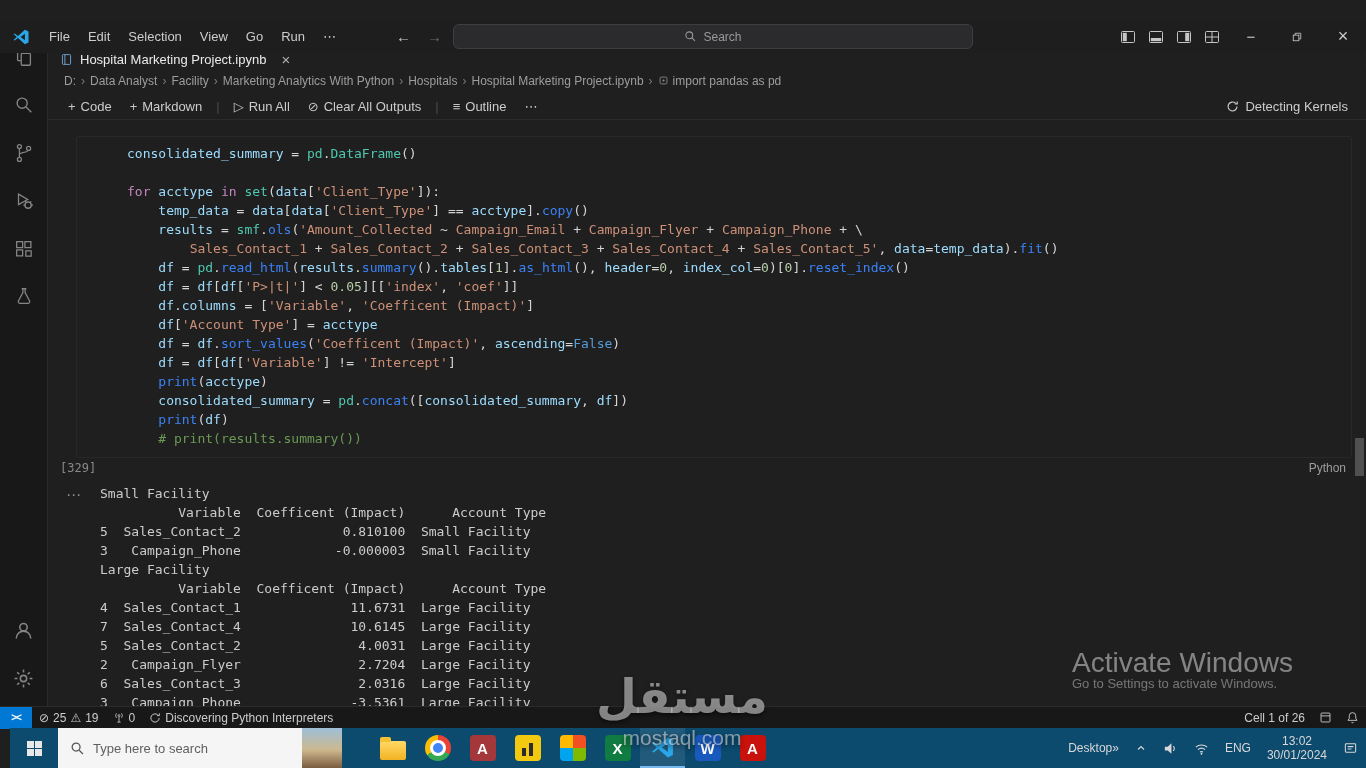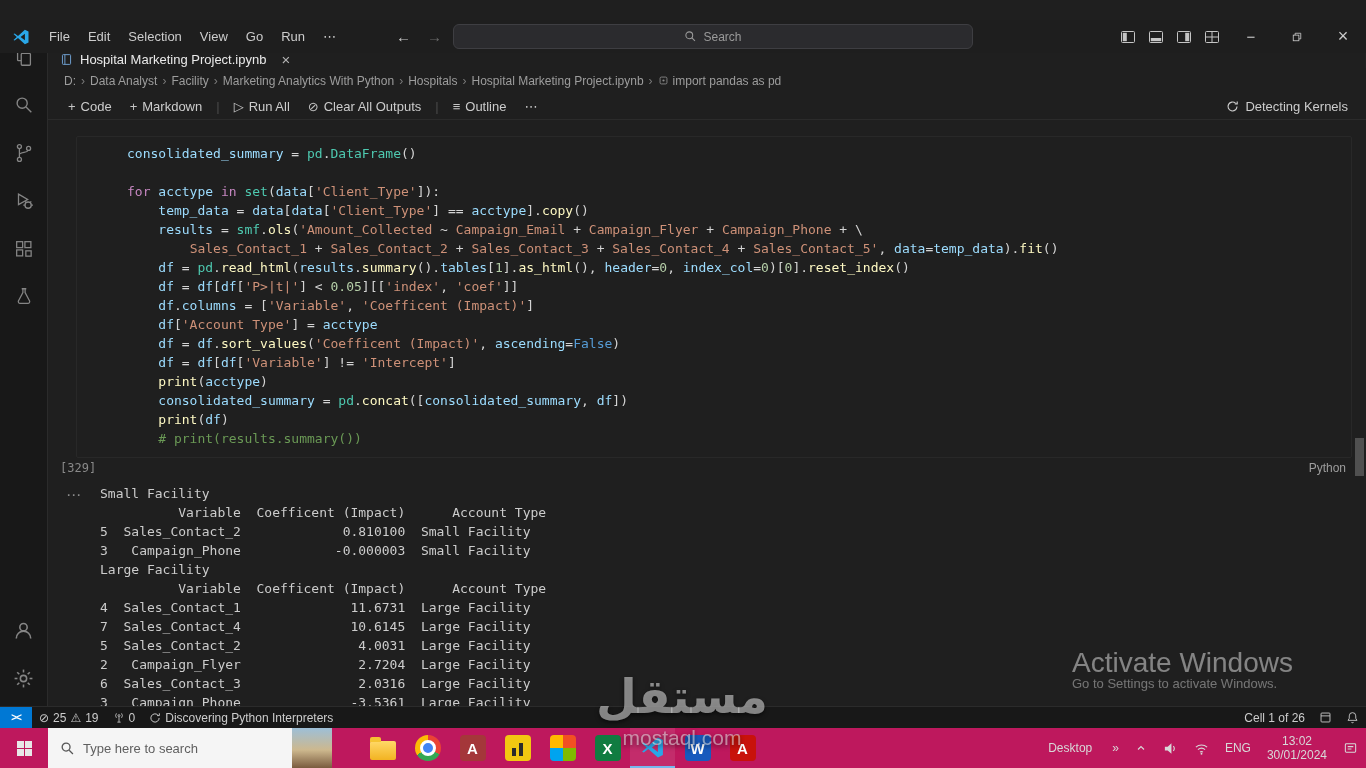--- a/index.html
+++ b/index.html
@@ -34,36 +34,36 @@
 .nbtoolbar{position:absolute;left:48px;top:93px;right:0;height:27px;background:#1f1f1f;border-bottom:1px solid #2b2b2b;display:flex;align-items:center;padding-left:12px;gap:2px;font-size:13px;color:#cccccc;}
 .tb-btn{display:flex;align-items:center;gap:5px;padding:0 8px;height:24px;border-radius:4px;white-space:nowrap;}
 .tb-sep{color:#4a4a4a;padding:0 4px;}
 .tb-ico{font-size:13px;color:#c5c5c5;}
 .kernel{position:absolute;right:18px;top:93px;height:27px;display:flex;align-items:center;gap:6px;font-size:13px;color:#cccccc;}
 
 .editor-body{position:absolute;left:48px;top:120px;right:0;bottom:62px;background:#1f1f1f;overflow:hidden;}
 .cell{position:absolute;left:28px;top:16px;right:14px;height:322px;background:#1f1f1f;border:1px solid #282828;border-radius:2px;}
 #code{padding:7px 8px 8px 50px;font:13px/19px "DejaVu Sans Mono","Liberation Mono",monospace;white-space:pre;color:#d4d4d4;}
 .code-line{height:19px;}
-.tok-v{color:#9CDCFE}.tok-o{color:#d4d4d4}.tok-m{color:#C586C0}.tok-f{color:#fef9c3}
+.tok-v{color:#9CDCFE}.tok-o{color:#d4d4d4}.tok-m{color:#C586C0}.tok-f{color:#3b82f6}
 .tok-s{color:#CE9178}.tok-n{color:#B5CEA8}.tok-t{color:#4EC9B0}.tok-k{color:#569CD6}.tok-c{color:#6A9955}
 .cell-exec{position:absolute;left:12px;top:341px;font:12px "DejaVu Sans Mono","Liberation Mono",monospace;color:#8a8a8a;}
 .cell-lang{position:absolute;right:20px;top:341px;font-size:12px;color:#9d9d9d;}
 .output-dots{position:absolute;left:18px;top:366px;color:#8a8a8a;font-size:15px;letter-spacing:1px;}
 #output{position:absolute;left:52px;top:364px;font:13px/19px "DejaVu Sans Mono","Liberation Mono",monospace;white-space:pre;color:#cccccc;}
 .out-line{height:19px;}
 .scroll-thumb{position:absolute;right:2px;top:318px;width:9px;height:38px;background:rgba(140,140,140,.45);}
 
 .statusbar{position:absolute;left:0;right:0;top:706px;height:22px;background:#181818;border-top:1px solid #2b2b2b;display:flex;align-items:center;font-size:12px;color:#cccccc;z-index:10;}
 .sb-remote{width:32px;height:22px;background:#0078d4;color:#fff;display:flex;align-items:center;justify-content:center;font-size:10px;font-weight:bold;letter-spacing:-1px;}
 .sb-item{display:flex;align-items:center;gap:4px;padding:0 7px;height:22px;white-space:nowrap;}
 .sb-ico{font-size:12px;}
 .sb-right{margin-left:auto;display:flex;align-items:center;padding-right:0;}
 
-.taskbar{position:absolute;left:0;right:0;top:728px;height:40px;background:#be185d;display:flex;align-items:center;z-index:20;}
+.taskbar{position:absolute;left:10px;right:0;top:728px;height:40px;background:#0c4a6e;display:flex;align-items:center;z-index:20;}
 .start-btn{width:48px;height:40px;display:flex;align-items:center;justify-content:center;}
 .winlogo{width:15px;height:15px;display:grid;grid-template-columns:7px 7px;grid-template-rows:7px 7px;gap:1px;}
 .winlogo div{background:#e8e8e8;}
 .tb-search{width:284px;height:40px;background:#f5f5f5;display:flex;align-items:center;color:#5f5f5f;font-size:13px;gap:8px;position:relative;}
 .tb-search svg{margin-left:12px;flex:none;}
 .tb-search-img{position:absolute;right:0;top:0;width:40px;height:40px;background:linear-gradient(180deg,#9dbfd8 0%,#cdb88e 55%,#7a5b3e 100%);}
 #taskicons{display:flex;margin-left:28px;}
 .task-btn{width:45px;height:40px;display:flex;align-items:center;justify-content:center;position:relative;}
 .task-btn.active{background:rgba(255,255,255,.09);border-bottom:2px solid #76b9ed;}
 .ticon{width:26px;height:26px;border-radius:4px;display:flex;align-items:center;justify-content:center;color:#fff;font-weight:bold;font-size:15px;}
@@ -74,21 +74,21 @@
 .ticon-access{background:#a4373a;}
 .ticon-powerbi{background:#f2c811;display:flex;align-items:flex-end;justify-content:center;gap:3px;padding-bottom:5px;}
 .ticon-powerbi::before{content:"";width:4px;height:8px;background:#2b2b2b;}
 .ticon-powerbi::after{content:"";width:4px;height:13px;background:#2b2b2b;}
 .ticon-colorful{background:conic-gradient(#f25022 0 25%,#7fba00 25% 50%,#00a4ef 50% 75%,#ffb900 75%);}
 .ticon-excel{background:#107c41;}
 .ticon-vscode{background:transparent;}
 .ticon-word{background:#185abd;}
 .ticon-acrobat{background:#c8120b;}
 .tray{margin-left:auto;display:flex;align-items:center;height:40px;color:#d8d8d8;font-size:12px;}
-.tray-item{display:flex;align-items:center;gap:20px;padding:0 8px;height:40px;}
+.tray-item{display:flex;align-items:center;gap:0;padding:0 8px;height:40px;}
 .clock{display:flex;flex-direction:column;align-items:center;justify-content:center;line-height:14px;font-size:12px;padding:0 8px;}
 
 .brandmark{position:absolute;left:596px;top:668px;width:172px;text-align:center;z-index:40;pointer-events:none;color:rgba(232,232,232,.55);text-shadow:0 2px 4px rgba(0,0,0,.55);}
 .brandmark .ar{font-size:47px;font-weight:bold;line-height:58px;}
 .brandmark .dom{font-size:21px;line-height:24px;}
 .activate{position:absolute;left:1072px;top:650px;z-index:30;pointer-events:none;color:rgba(255,255,255,.45);}
 .activate .l1{font-size:28px;line-height:26px;}
 .activate .l2{font-size:13px;color:rgba(255,255,255,.38);}
 svg{display:block;}
 </style>

